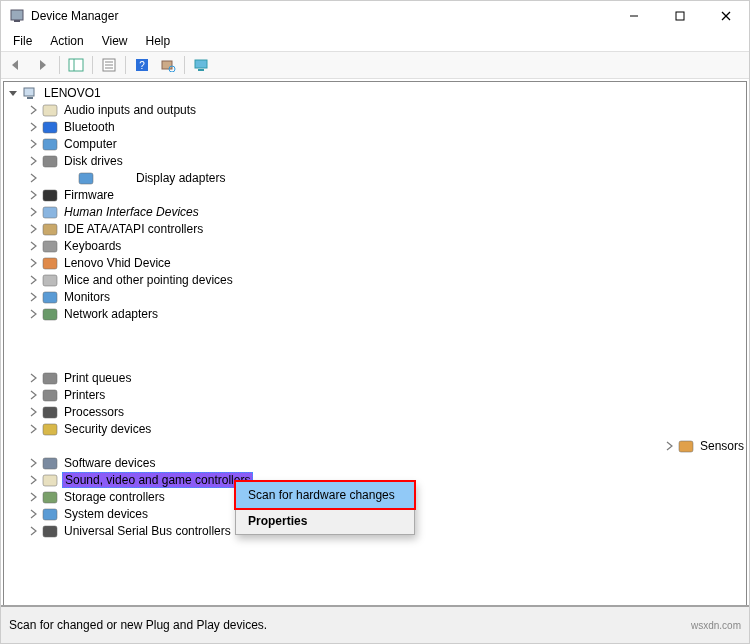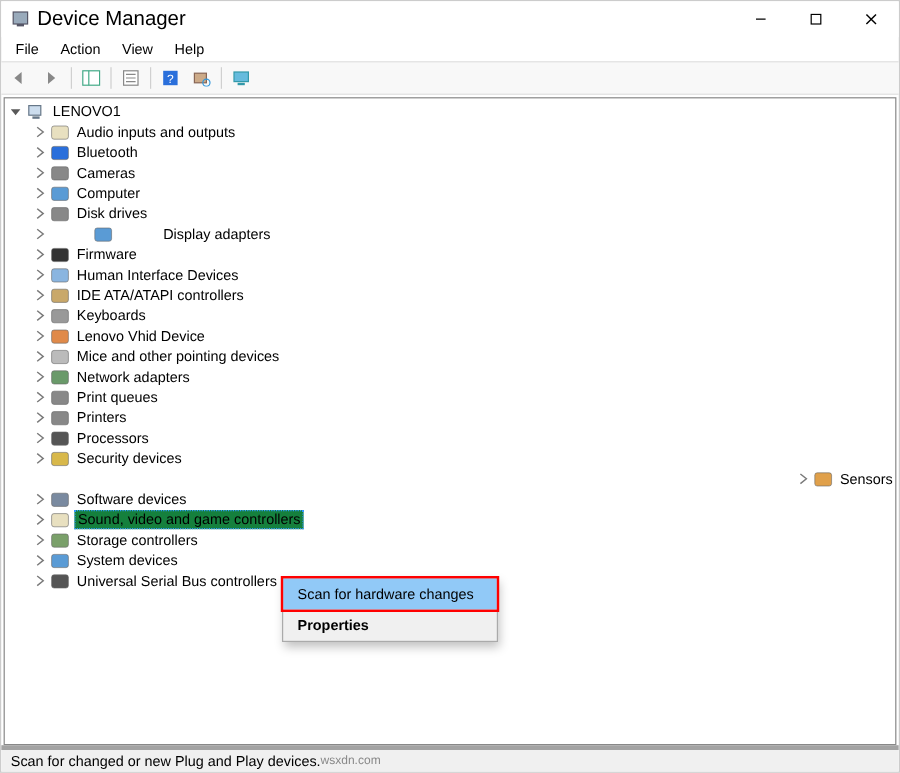--- a/index.html
+++ b/index.html
@@ -16,21 +16,21 @@
   border: 1px solid #ccc;
 }
 .titlebar {
   height: 30px;
   display: flex;
   align-items: center;
   padding: 0 0 0 8px;
   background: #fff;
 }
 .titlebar .app-icon { width: 16px; height: 16px; margin-right: 6px; }
-.titlebar .title { flex: 1; font-size: 17px; }
+.titlebar .title { flex: 1; font-size: 12px; }
 .win-controls { display: flex; height: 100%; }
 .win-btn { width: 46px; display: flex; align-items: center; justify-content: center; font-family: "Segoe UI Symbol", sans-serif; font-size: 11px; }
 .menubar { height: 20px; display: flex; align-items: center; padding: 0 4px; gap: 2px; }
 .menu-item { padding: 2px 8px; }
 .toolbar {
   height: 28px;
   display: flex;
   align-items: center;
   padding: 2px 4px;
   gap: 2px;
@@ -55,32 +55,32 @@
   padding-left: 4px;
   white-space: nowrap;
 }
 .expander {
   width: 14px; height: 14px;
   display: inline-flex; align-items: center; justify-content: center;
   color: #7a7a7a;
 }
 .node-icon { width: 16px; height: 16px; display: inline-flex; align-items: center; justify-content: center; margin: 0 4px 0 2px; }
 .tree-label { padding: 0 2px; }
-.selected { background: #15803d; border: 1px dotted #3399ff; }
+.selected { background: #8b5cf6; border: 1px dotted #3399ff; }
 .root-row { padding-left: 2px; }
 .statusbar {
   position: absolute;
   bottom: 0; left: 0; right: 0;
-  height: 22px;
+  height: 38px;
   background: #f0f0f0;
-  border-top: 4px solid #a3a3a3;
+  border-top: 2px solid #a3a3a3;
   display: flex;
   align-items: center;
   padding: 0 8px;
-  justify-content: flex-start;
+  justify-content: space-between;
 }
 .context-menu {
   position: absolute;
   left: 234px; top: 480px;
   width: 180px;
   background: #f0f0f0;
   border: 1px solid #aaa;
   box-shadow: 2px 4px 8px rgba(0,0,0,0.25);
 }
 .ctx-item {
@@ -225,156 +225,156 @@
         <span class="tree-label">Bluetooth</span>
       </div>
       <div class="tree-row" style="padding-left: 22px;">
         <span class="expander">
           <svg width="10" height="10">
             <path d="M3 1 L8 5 L3 9" fill="none" stroke="#7a7a7a" stroke-width="1.2"></path>
           </svg>
         </span>
         <span class="node-icon">
           <svg width="16" height="16">
+            <rect x="1" y="3" width="14" height="11" rx="2" fill="#5a9bd5" stroke="#666" stroke-width="0.5"></rect>
+          </svg>
+        </span>
+        <span class="tree-label">Computer</span>
+      </div>
+      <div class="tree-row" style="padding-left: 22px;">
+        <span class="expander">
+          <svg width="10" height="10">
+            <path d="M3 1 L8 5 L3 9" fill="none" stroke="#7a7a7a" stroke-width="1.2"></path>
+          </svg>
+        </span>
+        <span class="node-icon">
+          <svg width="16" height="16">
             <rect x="1" y="3" width="14" height="11" rx="2" fill="#888" stroke="#666" stroke-width="0.5"></rect>
           </svg>
         </span>
-        <span class="tree-label">Cameras</span>
-      </div>
-      <div class="tree-row" style="padding-left: 22px;">
+        <span class="tree-label">Disk drives</span>
+      </div>
+      <div class="tree-row" style="padding-left: 22px; gap: 36px;">
         <span class="expander">
           <svg width="10" height="10">
             <path d="M3 1 L8 5 L3 9" fill="none" stroke="#7a7a7a" stroke-width="1.2"></path>
           </svg>
         </span>
         <span class="node-icon">
           <svg width="16" height="16">
             <rect x="1" y="3" width="14" height="11" rx="2" fill="#5a9bd5" stroke="#666" stroke-width="0.5"></rect>
           </svg>
         </span>
-        <span class="tree-label">Computer</span>
-      </div>
-      <div class="tree-row" style="padding-left: 22px;">
-        <span class="expander">
-          <svg width="10" height="10">
-            <path d="M3 1 L8 5 L3 9" fill="none" stroke="#7a7a7a" stroke-width="1.2"></path>
-          </svg>
-        </span>
-        <span class="node-icon">
-          <svg width="16" height="16">
-            <rect x="1" y="3" width="14" height="11" rx="2" fill="#888" stroke="#666" stroke-width="0.5"></rect>
-          </svg>
-        </span>
-        <span class="tree-label">Disk drives</span>
-      </div>
-      <div class="tree-row" style="padding-left: 22px; gap: 36px;">
+        <span class="tree-label">Display adapters</span>
+      </div>
+      <div class="tree-row" style="padding-left: 22px;">
+        <span class="expander">
+          <svg width="10" height="10">
+            <path d="M3 1 L8 5 L3 9" fill="none" stroke="#7a7a7a" stroke-width="1.2"></path>
+          </svg>
+        </span>
+        <span class="node-icon">
+          <svg width="16" height="16">
+            <rect x="1" y="3" width="14" height="11" rx="2" fill="#333" stroke="#666" stroke-width="0.5"></rect>
+          </svg>
+        </span>
+        <span class="tree-label">Firmware</span>
+      </div>
+      <div class="tree-row" style="padding-left: 22px; font-style: italic;">
+        <span class="expander">
+          <svg width="10" height="10">
+            <path d="M3 1 L8 5 L3 9" fill="none" stroke="#7a7a7a" stroke-width="1.2"></path>
+          </svg>
+        </span>
+        <span class="node-icon">
+          <svg width="16" height="16">
+            <rect x="1" y="3" width="14" height="11" rx="2" fill="#8ab5e0" stroke="#666" stroke-width="0.5"></rect>
+          </svg>
+        </span>
+        <span class="tree-label">Human Interface Devices</span>
+      </div>
+      <div class="tree-row" style="padding-left: 22px;">
+        <span class="expander">
+          <svg width="10" height="10">
+            <path d="M3 1 L8 5 L3 9" fill="none" stroke="#7a7a7a" stroke-width="1.2"></path>
+          </svg>
+        </span>
+        <span class="node-icon">
+          <svg width="16" height="16">
+            <rect x="1" y="3" width="14" height="11" rx="2" fill="#c9a86a" stroke="#666" stroke-width="0.5"></rect>
+          </svg>
+        </span>
+        <span class="tree-label">IDE ATA/ATAPI controllers</span>
+      </div>
+      <div class="tree-row" style="padding-left: 22px;">
+        <span class="expander">
+          <svg width="10" height="10">
+            <path d="M3 1 L8 5 L3 9" fill="none" stroke="#7a7a7a" stroke-width="1.2"></path>
+          </svg>
+        </span>
+        <span class="node-icon">
+          <svg width="16" height="16">
+            <rect x="1" y="3" width="14" height="11" rx="2" fill="#999" stroke="#666" stroke-width="0.5"></rect>
+          </svg>
+        </span>
+        <span class="tree-label">Keyboards</span>
+      </div>
+      <div class="tree-row" style="padding-left: 22px;">
+        <span class="expander">
+          <svg width="10" height="10">
+            <path d="M3 1 L8 5 L3 9" fill="none" stroke="#7a7a7a" stroke-width="1.2"></path>
+          </svg>
+        </span>
+        <span class="node-icon">
+          <svg width="16" height="16">
+            <rect x="1" y="3" width="14" height="11" rx="2" fill="#e08a4a" stroke="#666" stroke-width="0.5"></rect>
+          </svg>
+        </span>
+        <span class="tree-label">Lenovo Vhid Device</span>
+      </div>
+      <div class="tree-row" style="padding-left: 22px;">
+        <span class="expander">
+          <svg width="10" height="10">
+            <path d="M3 1 L8 5 L3 9" fill="none" stroke="#7a7a7a" stroke-width="1.2"></path>
+          </svg>
+        </span>
+        <span class="node-icon">
+          <svg width="16" height="16">
+            <rect x="1" y="3" width="14" height="11" rx="2" fill="#bbb" stroke="#666" stroke-width="0.5"></rect>
+          </svg>
+        </span>
+        <span class="tree-label">Mice and other pointing devices</span>
+      </div>
+      <div class="tree-row" style="padding-left: 22px;">
         <span class="expander">
           <svg width="10" height="10">
             <path d="M3 1 L8 5 L3 9" fill="none" stroke="#7a7a7a" stroke-width="1.2"></path>
           </svg>
         </span>
         <span class="node-icon">
           <svg width="16" height="16">
             <rect x="1" y="3" width="14" height="11" rx="2" fill="#5a9bd5" stroke="#666" stroke-width="0.5"></rect>
           </svg>
         </span>
-        <span class="tree-label">Display adapters</span>
-      </div>
-      <div class="tree-row" style="padding-left: 22px;">
-        <span class="expander">
-          <svg width="10" height="10">
-            <path d="M3 1 L8 5 L3 9" fill="none" stroke="#7a7a7a" stroke-width="1.2"></path>
-          </svg>
-        </span>
-        <span class="node-icon">
-          <svg width="16" height="16">
-            <rect x="1" y="3" width="14" height="11" rx="2" fill="#333" stroke="#666" stroke-width="0.5"></rect>
-          </svg>
-        </span>
-        <span class="tree-label">Firmware</span>
-      </div>
-      <div class="tree-row" style="padding-left: 22px;">
-        <span class="expander">
-          <svg width="10" height="10">
-            <path d="M3 1 L8 5 L3 9" fill="none" stroke="#7a7a7a" stroke-width="1.2"></path>
-          </svg>
-        </span>
-        <span class="node-icon">
-          <svg width="16" height="16">
-            <rect x="1" y="3" width="14" height="11" rx="2" fill="#8ab5e0" stroke="#666" stroke-width="0.5"></rect>
-          </svg>
-        </span>
-        <span class="tree-label">Human Interface Devices</span>
-      </div>
-      <div class="tree-row" style="padding-left: 22px;">
-        <span class="expander">
-          <svg width="10" height="10">
-            <path d="M3 1 L8 5 L3 9" fill="none" stroke="#7a7a7a" stroke-width="1.2"></path>
-          </svg>
-        </span>
-        <span class="node-icon">
-          <svg width="16" height="16">
-            <rect x="1" y="3" width="14" height="11" rx="2" fill="#c9a86a" stroke="#666" stroke-width="0.5"></rect>
-          </svg>
-        </span>
-        <span class="tree-label">IDE ATA/ATAPI controllers</span>
-      </div>
-      <div class="tree-row" style="padding-left: 22px;">
-        <span class="expander">
-          <svg width="10" height="10">
-            <path d="M3 1 L8 5 L3 9" fill="none" stroke="#7a7a7a" stroke-width="1.2"></path>
-          </svg>
-        </span>
-        <span class="node-icon">
-          <svg width="16" height="16">
-            <rect x="1" y="3" width="14" height="11" rx="2" fill="#999" stroke="#666" stroke-width="0.5"></rect>
-          </svg>
-        </span>
-        <span class="tree-label">Keyboards</span>
-      </div>
-      <div class="tree-row" style="padding-left: 22px;">
-        <span class="expander">
-          <svg width="10" height="10">
-            <path d="M3 1 L8 5 L3 9" fill="none" stroke="#7a7a7a" stroke-width="1.2"></path>
-          </svg>
-        </span>
-        <span class="node-icon">
-          <svg width="16" height="16">
-            <rect x="1" y="3" width="14" height="11" rx="2" fill="#e08a4a" stroke="#666" stroke-width="0.5"></rect>
-          </svg>
-        </span>
-        <span class="tree-label">Lenovo Vhid Device</span>
-      </div>
-      <div class="tree-row" style="padding-left: 22px;">
-        <span class="expander">
-          <svg width="10" height="10">
-            <path d="M3 1 L8 5 L3 9" fill="none" stroke="#7a7a7a" stroke-width="1.2"></path>
-          </svg>
-        </span>
-        <span class="node-icon">
-          <svg width="16" height="16">
-            <rect x="1" y="3" width="14" height="11" rx="2" fill="#bbb" stroke="#666" stroke-width="0.5"></rect>
-          </svg>
-        </span>
-        <span class="tree-label">Mice and other pointing devices</span>
+        <span class="tree-label">Monitors</span>
       </div>
       <div class="tree-row" style="padding-left: 22px;">
         <span class="expander">
           <svg width="10" height="10">
             <path d="M3 1 L8 5 L3 9" fill="none" stroke="#7a7a7a" stroke-width="1.2"></path>
           </svg>
         </span>
         <span class="node-icon">
           <svg width="16" height="16">
             <rect x="1" y="3" width="14" height="11" rx="2" fill="#6a9a6a" stroke="#666" stroke-width="0.5"></rect>
           </svg>
         </span>
         <span class="tree-label">Network adapters</span>
       </div>
-      <div class="tree-row" style="padding-left: 22px;">
+      <div class="tree-row" style="padding-left: 22px; margin-top: 47px;">
         <span class="expander">
           <svg width="10" height="10">
             <path d="M3 1 L8 5 L3 9" fill="none" stroke="#7a7a7a" stroke-width="1.2"></path>
           </svg>
         </span>
         <span class="node-icon">
           <svg width="16" height="16">
             <rect x="1" y="3" width="14" height="11" rx="2" fill="#888" stroke="#666" stroke-width="0.5"></rect>
           </svg>
         </span>

